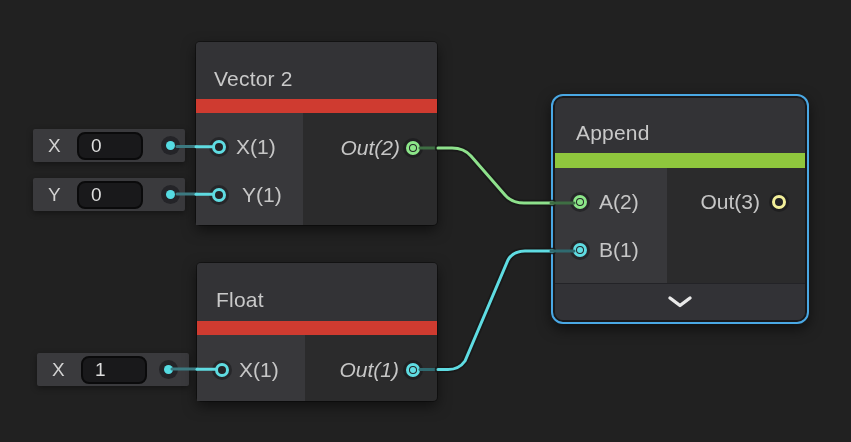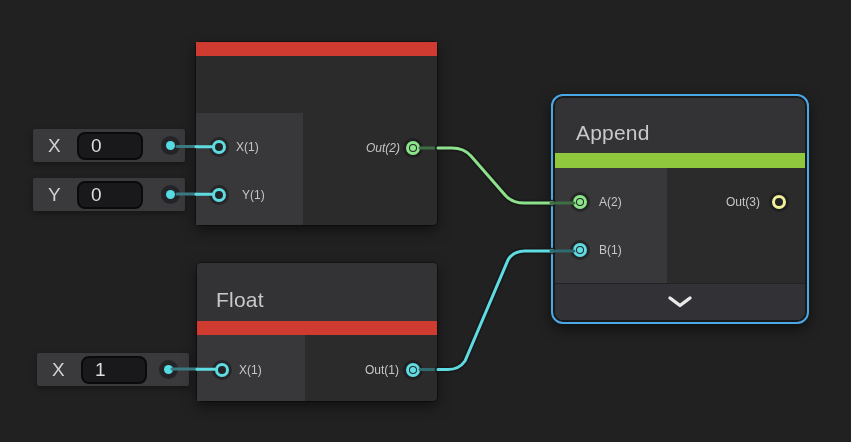--- a/index.html
+++ b/index.html
@@ -18,21 +18,21 @@
   .n-header{position:relative;width:100%;background:#333336;border-radius:4px 4px 0 0;}
   .n-title{
     position:absolute;font-size:21px;line-height:26px;color:#c9c9c9;
     white-space:nowrap;letter-spacing:.2px;
   }
   .n-accent{width:100%;height:14px;}
   .n-accent.red{background:#cf3b30;}
   .n-accent.green{background:#8fc73d;height:15px;}
   .n-left{position:absolute;left:0;background:#38383b;}
   .p-label{
-    position:absolute;font-size:12px;line-height:26px;color:#c6c6c6;white-space:nowrap;
+    position:absolute;font-size:21px;line-height:26px;color:#c6c6c6;white-space:nowrap;
   }
   
   .port{
     position:absolute;width:14px;height:14px;border-radius:50%;
     box-sizing:border-box;border:3px solid #5fdce2;background:#232326;
     box-shadow:0 0 0 3px rgba(18,18,20,.45);
     display:flex;align-items:center;justify-content:center;z-index:4;
   }
   .port.cyan{border-color:#5fdce2}
   .port.green{border-color:#8ce689}
@@ -100,20 +100,23 @@
 
   <div class="iw" style="left:37px;top:353px;">
     <span class="iw-label">X</span>
     <input class="iw-value" value="1" style="">
     <span class="iw-dot" style="left:122px;">
       <span class="iw-dot-core"></span>
     </span>
   </div>
 
   <div class="node" style="left:196px;top:42px;width:241px;height:183px;">
+    <div class="n-header" style="height:57px;">
+      <div class="n-title" style="left:18px;top:24px;">Vector 2</div>
+    </div>
     <div class="n-accent red"></div>
     <div class="n-left" style="top:71px;height:112px;width:107px;"></div>
 
     <span class="port cyan" style="left:16px;top:98px;"></span>
     <div class="p-label" style="left:40px;top:92px;">X(1)</div>
 
     <span class="port cyan" style="left:16px;top:146px;"></span>
     <div class="p-label" style="left:40px;top:140px;margin-left:6px;">Y(1)</div>
 
     <span class="port green" style="left:210px;top:99px;">
@@ -128,21 +131,21 @@
     </div>
     <div class="n-accent red"></div>
     <div class="n-left" style="top:72px;height:66px;width:108px;"></div>
 
     <span class="port cyan" style="left:18px;top:100px;"></span>
     <div class="p-label" style="left:42px;top:94px;">X(1)</div>
 
     <span class="port cyan" style="left:209px;top:100px;">
         <span class="pdot"></span>
       </span>
-    <div class="p-label" style="right:38px;top:94px;">Out(1)</div>
+    <div class="p-label" style="right:38px;top:94px;font-style:italic;">Out(1)</div>
   </div>
 
   <div class="node-selected" style="left:551px;top:94px;width:258px;height:230px;">
     <div class="append-content">
       <div class="n-header" style="height:55px;background:#333336;border-radius:8px 8px 0 0;">
         <div class="n-title" style="left:21px;top:22px;">Append</div>
       </div>
       <div class="n-accent green"></div>
       <div class="n-left" style="top:70px;height:115px;width:112px;"></div>
 

